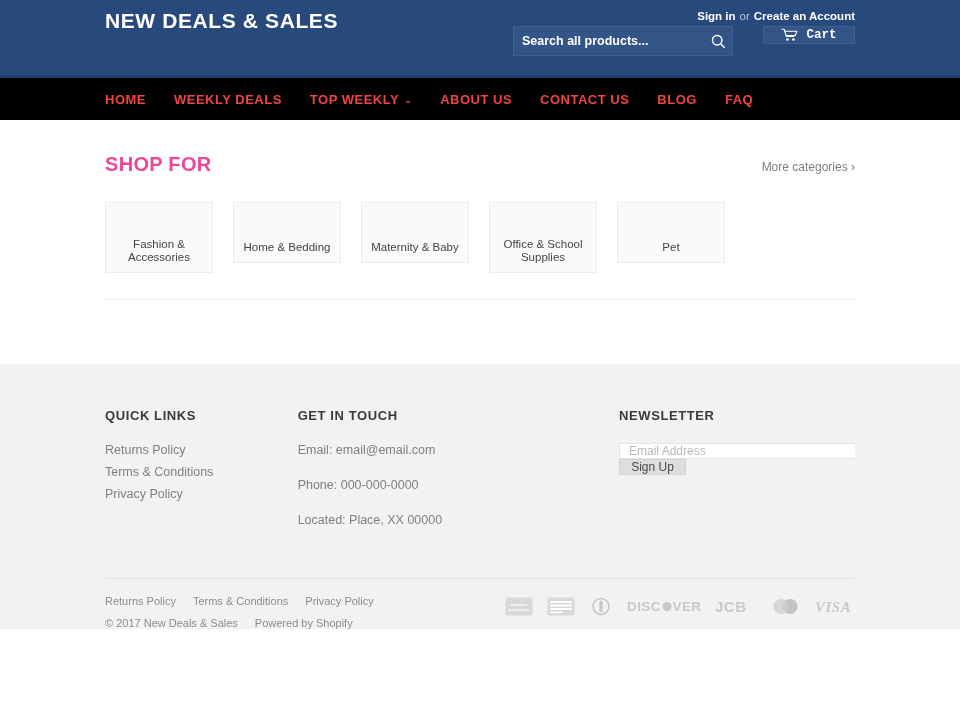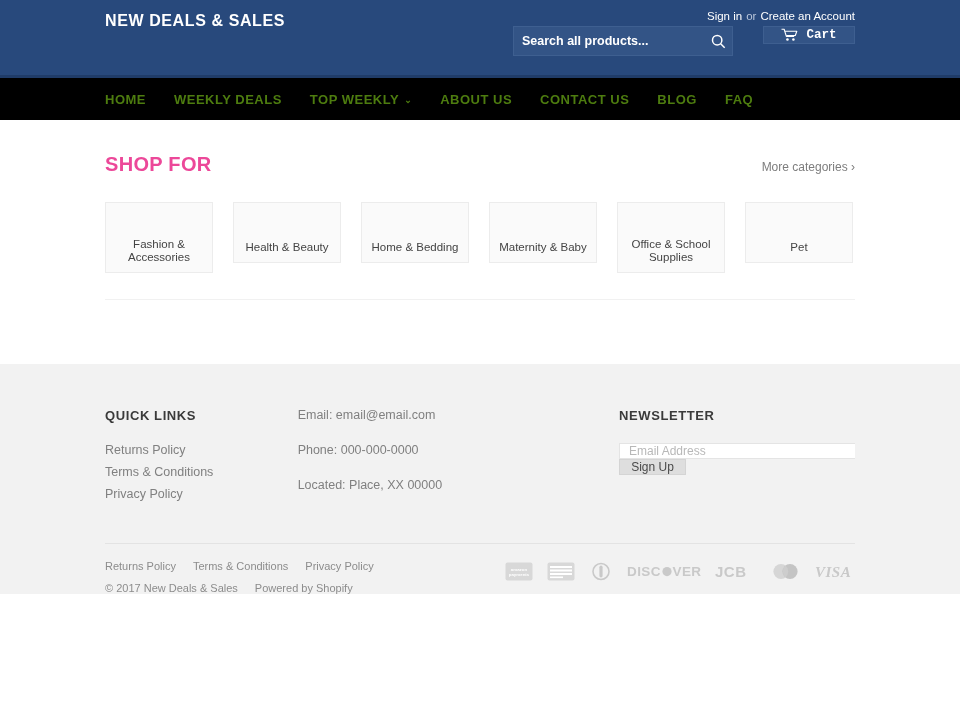--- a/index.html
+++ b/index.html
@@ -15,28 +15,28 @@
   .header {
     background: #28497c;
     height: 78px;
     position: relative;
     border-bottom: 3px solid #203c68;
   }
   .header-inner { width: 750px; margin: 0 auto; position: relative; height: 100%; }
   .logo {
     position: absolute; left: 0; top: 8px;
     color: #ffffff;
-    font-size: 16px; font-weight: bold; letter-spacing: 0.6px;
+    font-size: 21px; font-weight: bold; letter-spacing: 0.6px;
     line-height: 26px; width: 260px;
   }
   .account {
     position: absolute; right: 0; top: 10px;
     font-size: 11.5px; color: #c3cfe2; white-space: nowrap;
   }
-  .account a { color: #ffffff; font-weight: normal; text-decoration: none; margin-top: 16px; }
+  .account a { color: #ffffff; font-weight: bold; text-decoration: none; margin-top: 16px; }
   .account .or { color: #b9c6db; font-weight: normal; margin: 0 4px; }
 
   .search-wrap {
     position: absolute; right: 122px; top: 26px;
     width: 220px; height: 30px;
     background: #335486; border: 1px solid #3e5f90;
     display: flex; align-items: center;
   }
   .search-input {
     flex: 1; height: 28px; border: 0; outline: none;
@@ -59,21 +59,21 @@
     font-family: Liberation Mono, monospace;
   }
 
   
   .nav { background: #000000; height: 42px; }
   .nav-inner {
     width: 750px; margin: 0 auto; height: 100%;
     display: flex; align-items: center; gap: 28px;
   }
   .nav-item {
-    color: #4d7c0f; font-size: 13px; font-weight: bold;
+    color: #ef4444; font-size: 13px; font-weight: bold;
     letter-spacing: 0.5px; text-decoration: none;
     display: flex; align-items: center; gap: 5px; cursor: pointer;
   }
   .caret { font-size: 9px; line-height: 1; position: relative; top: 1px; }
 
   
   .main { width: 750px; margin: 0 auto; padding-top: 24px; }
   .shop-head { display: flex; align-items: baseline; justify-content: space-between; }
   .shop-title { font-size: 20px; font-weight: bold; color: #ec4899; letter-spacing: 0.3px; }
   .more-cats { font-size: 12px; color: #7d7d7d; text-decoration: none; cursor: pointer; margin-top: 16px; }
@@ -196,23 +196,20 @@
   <div class="main">
     <div class="shop-head">
       <div class="shop-title">SHOP FOR</div>
       <a class="more-cats">More categories ›</a>
     </div>
     <div class="tiles" id="tiles">
         <div class="tile tall">
           <div class="tile-label">Fashion &amp; Accessories</div>
         </div>
         <div class="tile">
-          <div class="tile-label">Health &amp; Beauty</div>
-        </div>
-        <div class="tile">
           <div class="tile-label">Home &amp; Bedding</div>
         </div>
         <div class="tile">
           <div class="tile-label">Maternity &amp; Baby</div>
         </div>
         <div class="tile tall">
           <div class="tile-label">Office &amp; School Supplies</div>
         </div>
         <div class="tile">
           <div class="tile-label">Pet</div>
@@ -228,20 +225,21 @@
         <div class="col-quick">
           <div class="col-title">QUICK LINKS</div>
           <div id="quick-links">
               <a class="col-link">Returns Policy</a>
               <a class="col-link">Terms &amp; Conditions</a>
               <a class="col-link">Privacy Policy</a>
             </div>
         </div>
 
         <div class="col-touch">
+          <div class="col-title">GET IN TOUCH</div>
           <div class="touch-line">Email: email@email.com</div>
           <div class="touch-line">Phone: 000-000-0000</div>
           <div class="touch-line">Located: Place, XX 00000</div>
         </div>
 
         <div class="col-news">
           <div class="col-title">NEWSLETTER</div>
           <div class="news-form">
             <input class="news-input" type="text" placeholder="Email Address" style="">
             <button class="news-btn">Sign Up</button>

